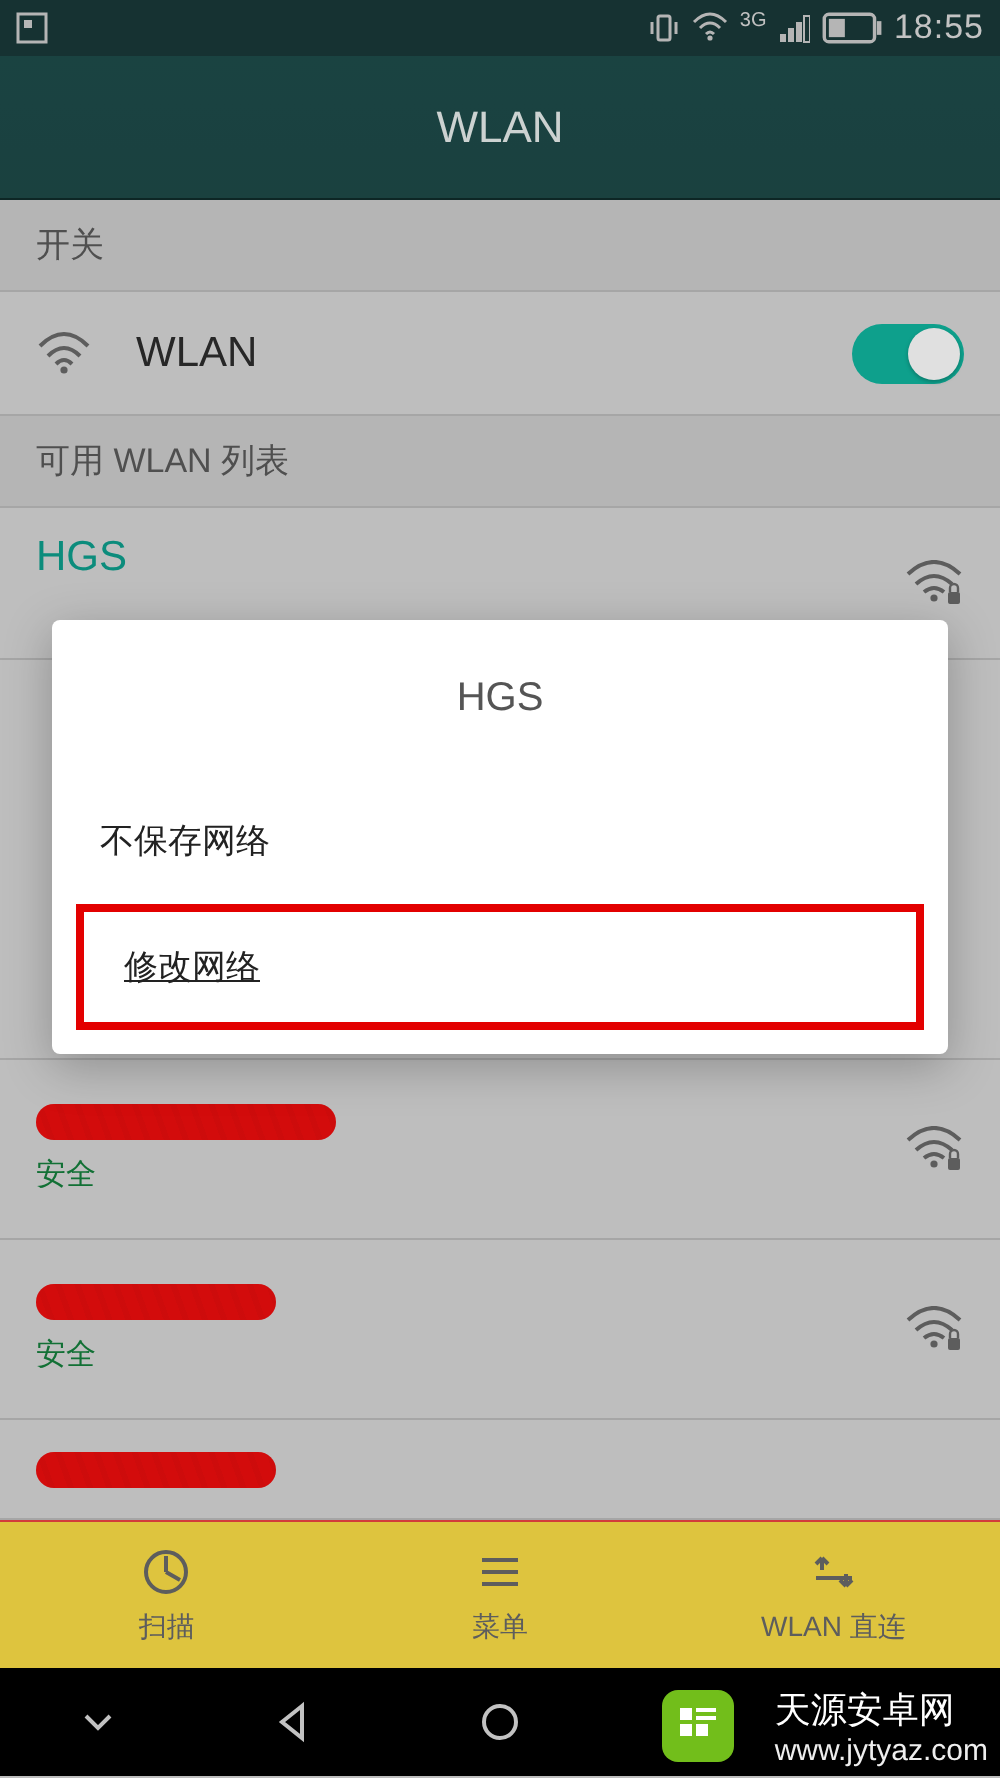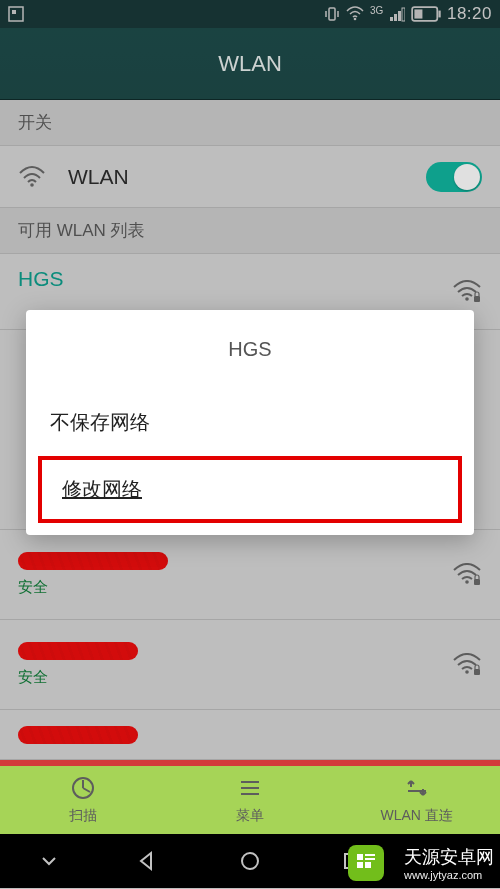--- a/index.html
+++ b/index.html
@@ -50,52 +50,52 @@
     .net-row .info { display: flex; flex-direction: column; }
     .net-row .ssid { font-size: 21px; color: #2d2d2d; }
     .net-row .ssid.teal { color: #0ea08e; }
     .net-row .sub { font-size: 15px; color: #15803d; margin-top: 8px; }
     .net-row .wifi-ico { color:#6b6b6b; }
 
     .redact { height: 18px; background:#e11; border-radius:20px; position:relative; }
     .redact::after { content:""; position:absolute; inset:0; background: repeating-linear-gradient(70deg, #f00, #f00 6px, #d00 6px, #d00 9px); opacity:.2; border-radius:20px; }
 
     .bottom-tabs {
-      height: 74px; background:#bef264; border-top:6px solid #ef4444;
+      height: 74px; background:#fde047; border-top:1px solid #ef4444;
       display:flex;
     }
     .bottom-tabs .tab { flex:1; display:flex; flex-direction:column; align-items:center; justify-content:center; gap:6px; color:#6a6a6a; font-size:14px; }
 
     .navbar {
       height: 54px; background:#000; display:flex; align-items:center; justify-content:space-around;
     }
 
     .scrim {
       position:absolute; inset:0; background:rgba(0,0,0,.12);
       display:flex; align-items:center; justify-content:center;
     }
     .dialog {
       background:#fff; border-radius:4px; width:448px;
       position:absolute; left:26px; top:310px; box-shadow:0 6px 24px rgba(0,0,0,.25);
       padding-bottom: 12px;
     }
     .dialog .title { text-align:center; font-size:20px; color:#555; padding:28px 0 28px; }
-    .dialog .opt { font-size:20px; color:#222; padding:20px 24px; }
+    .dialog .opt { font-size:17px; color:#222; padding:20px 24px; }
     .dialog .opt.hl { outline: 4px solid #e30000; outline-offset:-4px; margin: 0 12px; text-decoration: underline; }
 
     .watermark {
       position:absolute; right:6px; bottom:6px; height:40px;
       display:flex; align-items:center; gap:20px;
       color:#fff; font-size:18px; text-shadow:0 1px 2px rgba(0,0,0,.4);
     }
     .watermark .logo {
       width:36px; height:36px; border-radius:8px; background:#72be1b;
       display:flex; align-items:center; justify-content:center;
     }
-    .watermark .sub { font-size:11px; color:#eee; }
+    .watermark .sub { font-size:15px; color:#eee; }
 
     svg { display:block; }
   </style>
 </head>
 <body>
 
 <div class="statusbar">
   <div class="left">
     <svg width="16" height="16" viewBox="0 0 16 16">
         <rect x="1" y="1" width="14" height="14" fill="none" stroke="#cfcfcf" stroke-width="1.5"></rect>
@@ -116,21 +116,21 @@
         <rect x="1" y="11" width="3" height="4" fill="#cfcfcf"></rect>
         <rect x="5" y="8" width="3" height="7" fill="#cfcfcf"></rect>
         <rect x="9" y="5" width="3" height="10" fill="#cfcfcf"></rect>
         <rect x="13" y="2" width="3" height="13" fill="none" stroke="#cfcfcf"></rect>
       </svg>
     <svg width="26" height="14" viewBox="0 0 26 14">
         <rect x="1" y="1" width="22" height="12" rx="2" fill="none" stroke="#cfcfcf" stroke-width="1.5"></rect>
         <rect x="24" y="4" width="2" height="6" fill="#cfcfcf"></rect>
         <rect x="3" y="3" width="7" height="8" fill="#cfcfcf"></rect>
       </svg>
-    <span class="time">18:20</span>
+    <span class="time">18:55</span>
   </div>
 </div>
 
 <div class="titlebar">
   <span>WLAN</span>
 </div>
 
 <div class="section-header">开关</div>
 
 <div class="row wlan-row">

